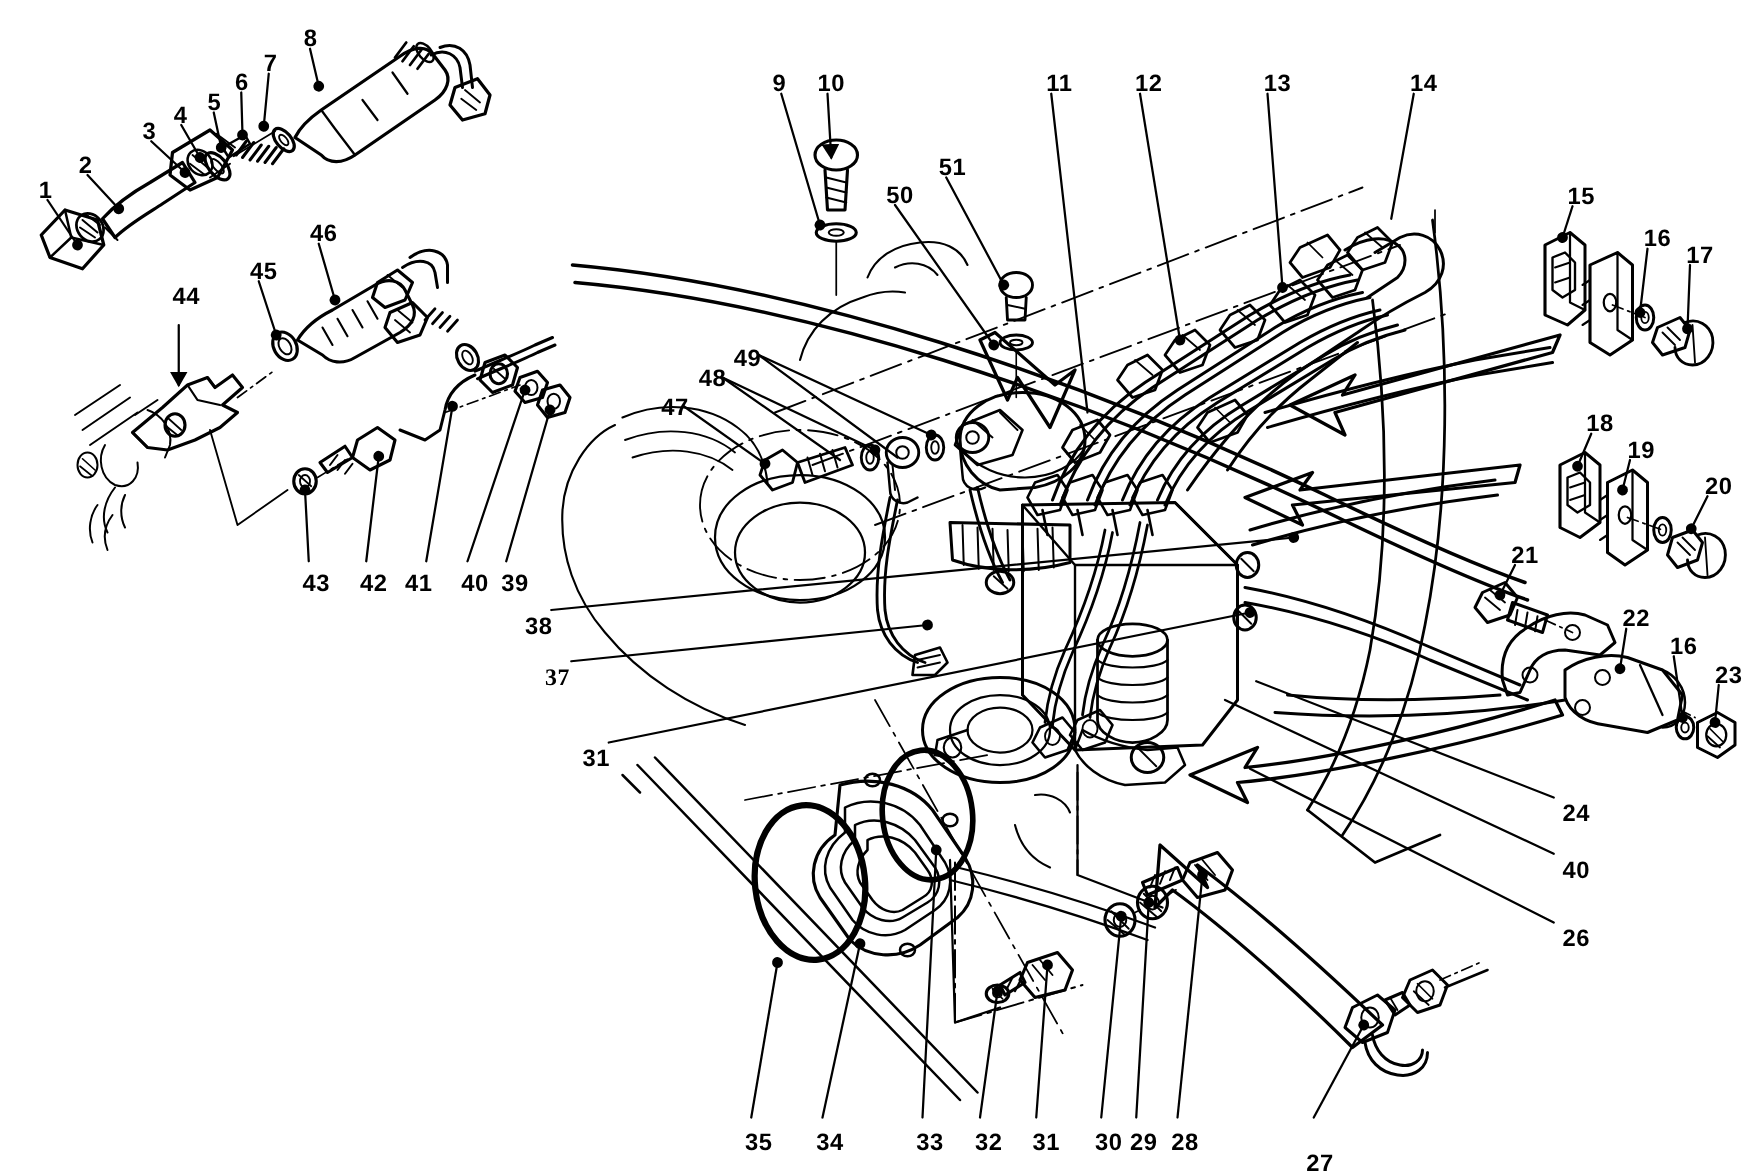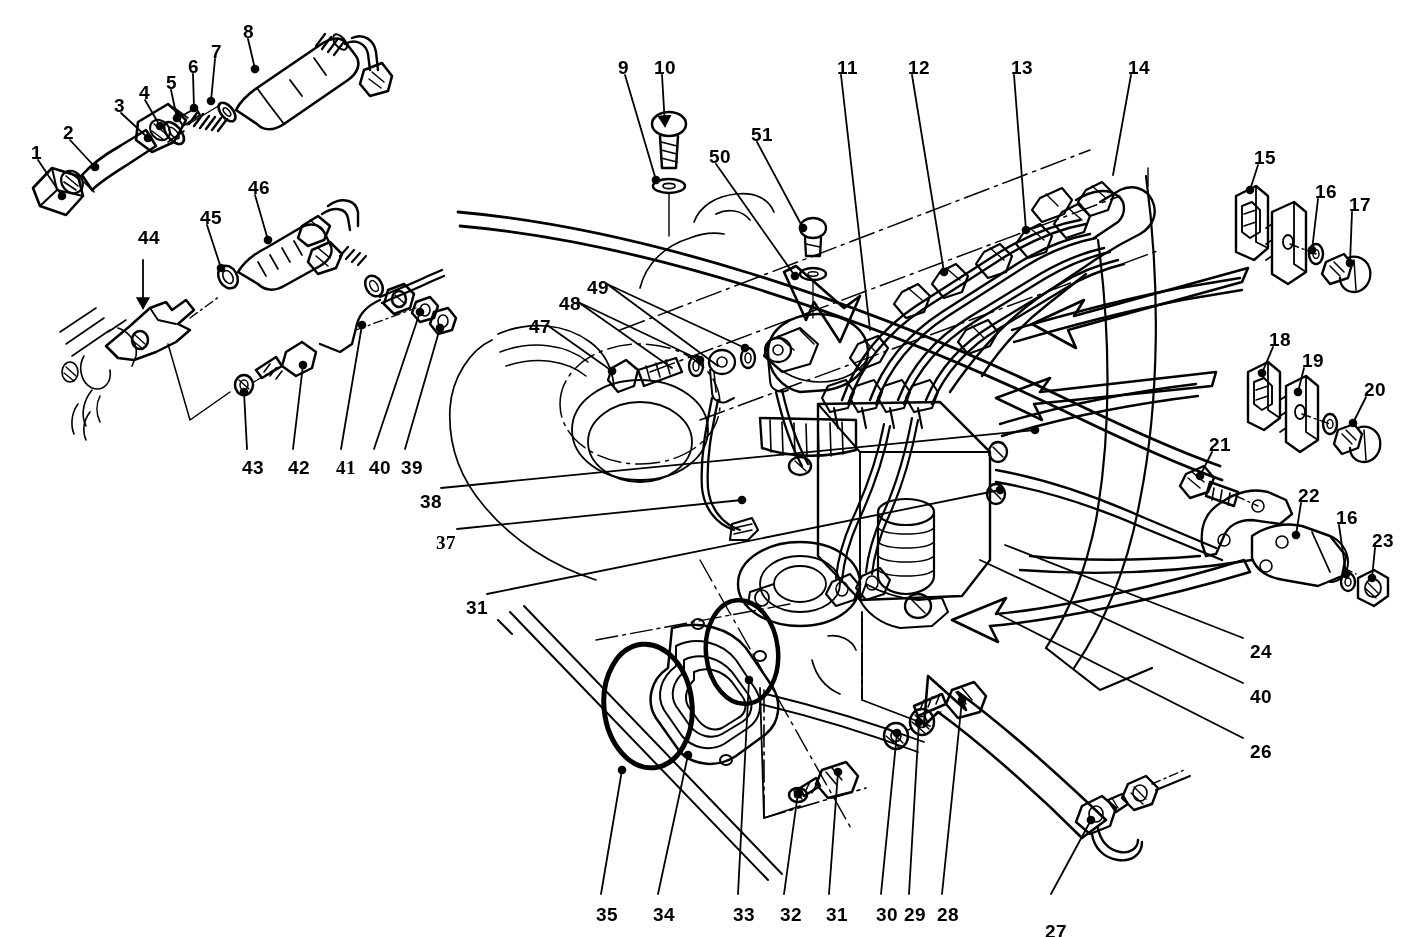--- a/index.html
+++ b/index.html
@@ -623,21 +623,21 @@
       <div class="callout" style="left: 826px; top: 905px;">31</div>
       <div class="callout" style="left: 780px; top: 905px;">32</div>
       <div class="callout" style="left: 733px; top: 905px;">33</div>
       <div class="callout" style="left: 653px; top: 905px;">34</div>
       <div class="callout" style="left: 596px; top: 905px;">35</div>
       <div class="callout" style="left: 466px; top: 598px;">31</div>
       <div class="callout" style="left: 436px; top: 533px; font-family: Liberation Serif, serif;">37</div>
       <div class="callout" style="left: 420px; top: 492px;">38</div>
       <div class="callout" style="left: 401px; top: 458px;">39</div>
       <div class="callout" style="left: 369px; top: 458px;">40</div>
-      <div class="callout" style="left: 336px; top: 458px; font-family: Liberation Serif, serif;">41</div>
+      <div class="callout" style="left: 324px; top: 458px;">41</div>
       <div class="callout" style="left: 288px; top: 458px;">42</div>
       <div class="callout" style="left: 242px; top: 458px;">43</div>
       <div class="callout" style="left: 138px; top: 228px;">44</div>
       <div class="callout" style="left: 200px; top: 208px;">45</div>
       <div class="callout" style="left: 248px; top: 178px;">46</div>
       <div class="callout" style="left: 529px; top: 317px;">47</div>
       <div class="callout" style="left: 559px; top: 294px;">48</div>
       <div class="callout" style="left: 587px; top: 278px;">49</div>
       <div class="callout" style="left: 709px; top: 147px;">50</div>
       <div class="callout" style="left: 751px; top: 125px;">51</div>

